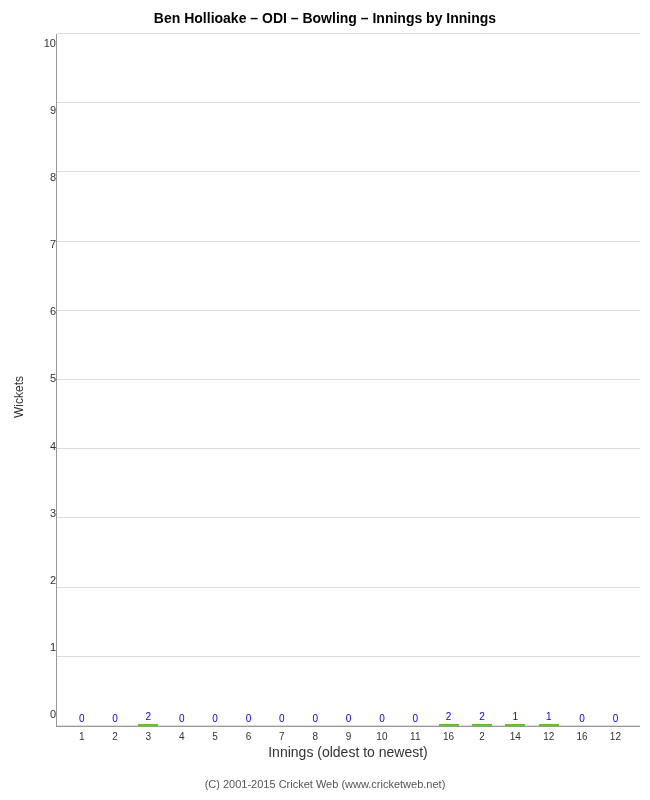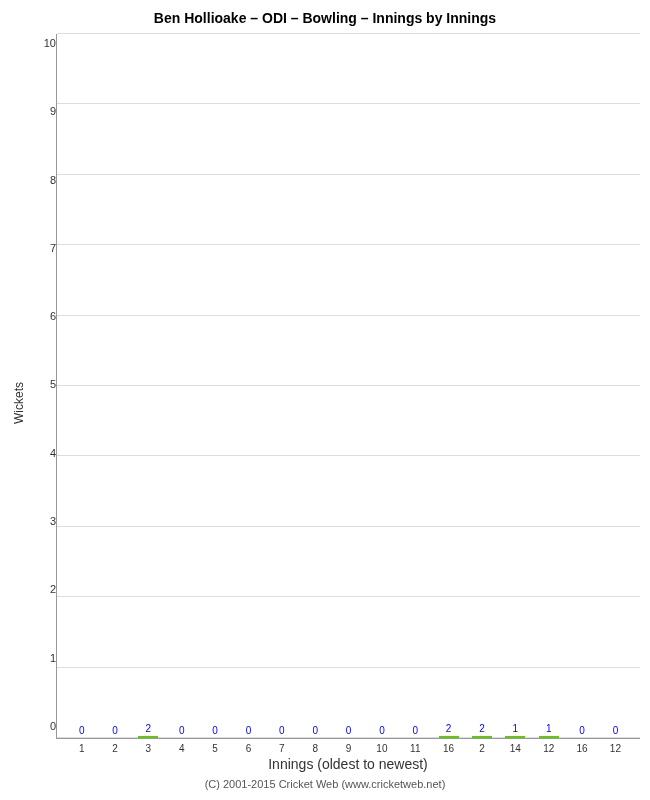--- a/index.html
+++ b/index.html
@@ -118,21 +118,21 @@
     }
     .x-label {
       text-align: center;
       font-size: 14px;
       color: #333;
       margin-top: 2px;
     }
     .copyright {
       font-size: 11px;
       color: #555;
-      margin-top: 6px;
+      margin-top: 18px;
     }
   </style>
 </head>
 <body>
 
 <div class="chart-container">
   <div class="chart-title">Ben Hollioake – ODI – Bowling – Innings by Innings</div>
 
   <div class="chart-area">
 

